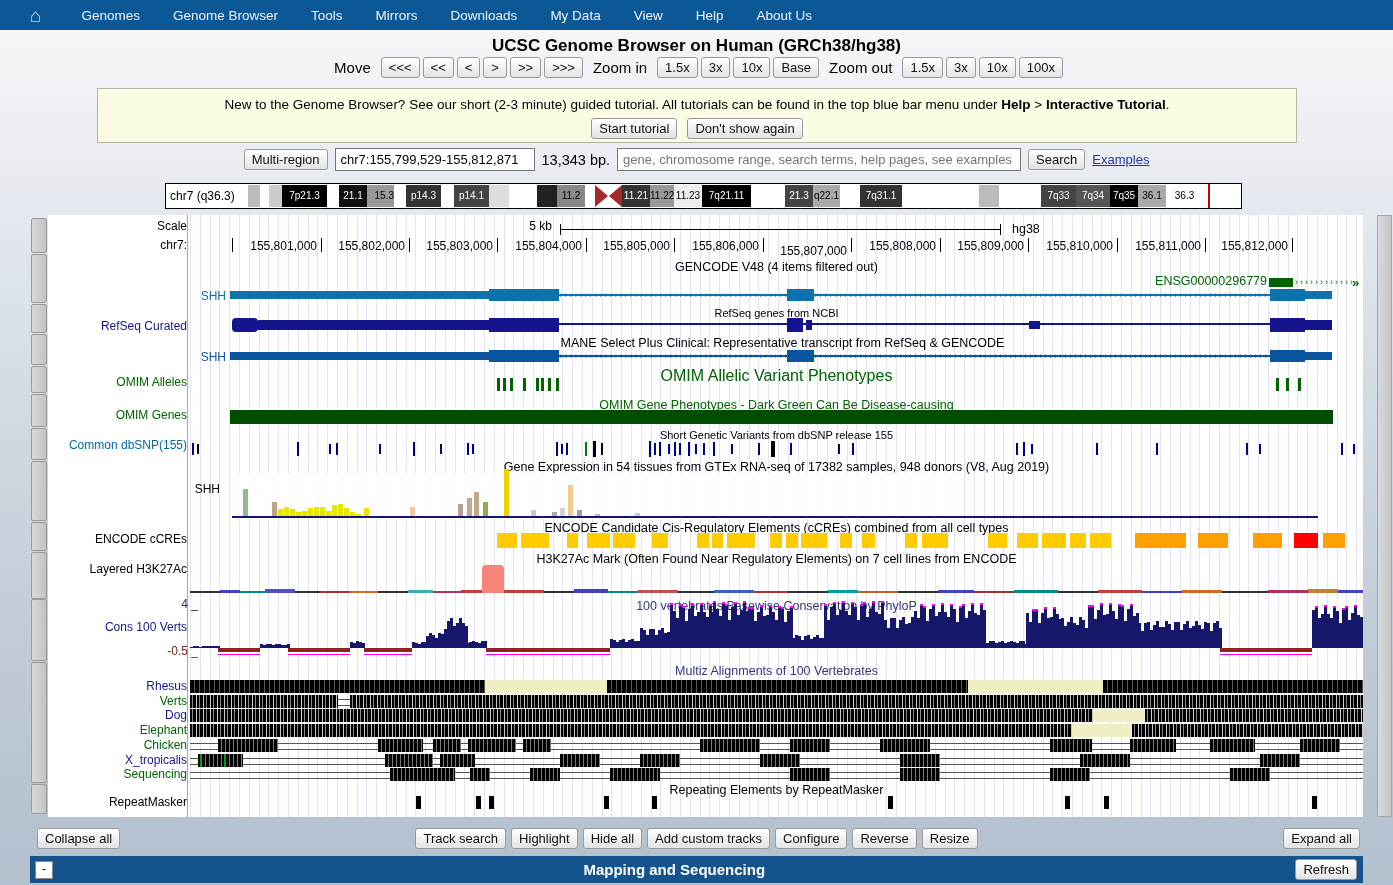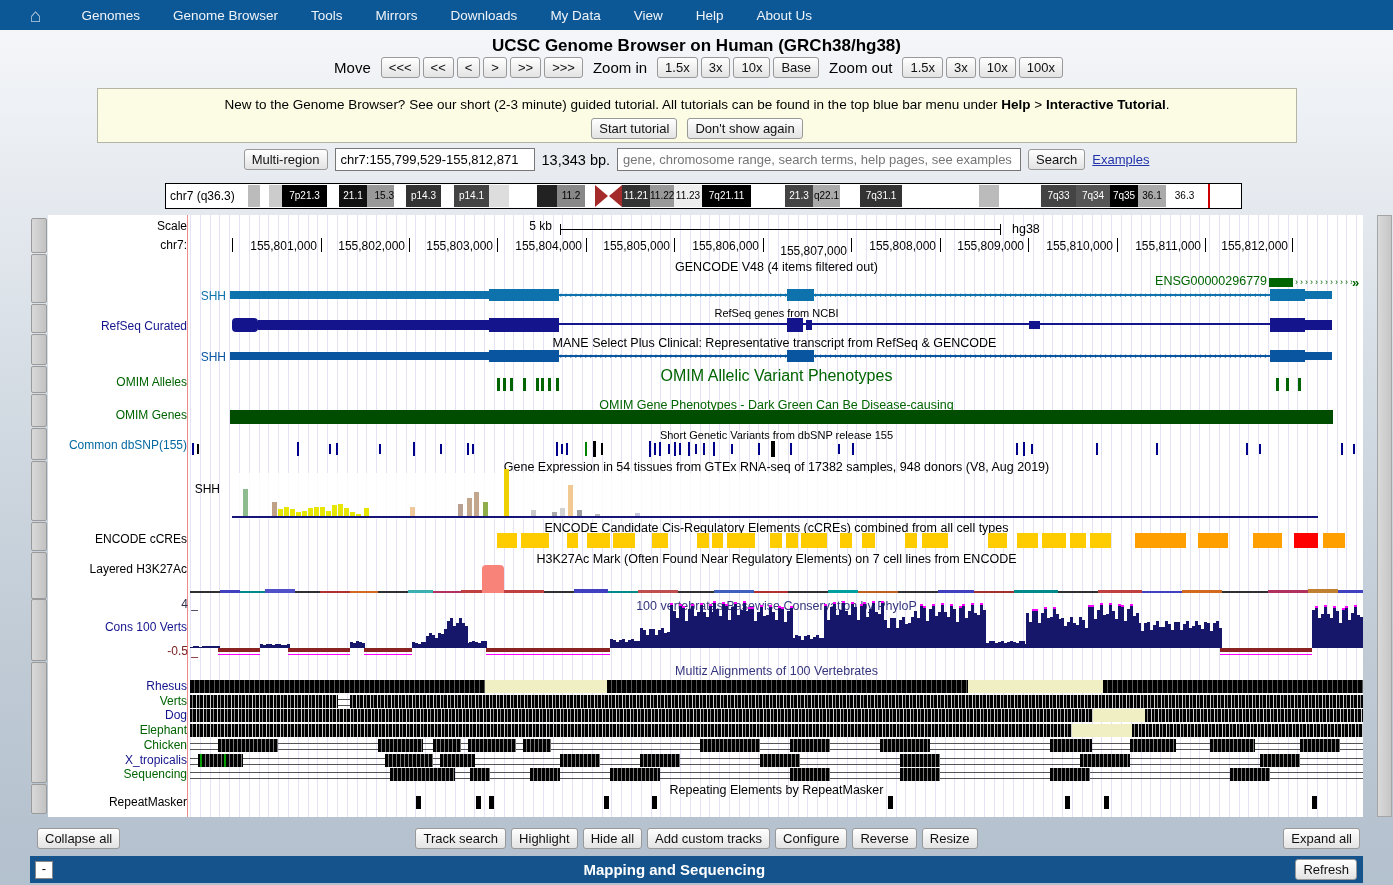--- a/index.html
+++ b/index.html
@@ -200,21 +200,21 @@
     <div style="position: absolute; left: 980px; top: 23px; width: 1px; height: 14px; background: rgb(0, 0, 0);"></div>
     <div style="position: absolute; left: 894px; top: 24px; width: 82px; text-align: right; font-size: 12px;">155,809,000</div>
     <div style="position: absolute; left: 1069px; top: 23px; width: 1px; height: 14px; background: rgb(0, 0, 0);"></div>
     <div style="position: absolute; left: 983px; top: 24px; width: 82px; text-align: right; font-size: 12px;">155,810,000</div>
     <div style="position: absolute; left: 1157px; top: 23px; width: 1px; height: 14px; background: rgb(0, 0, 0);"></div>
     <div style="position: absolute; left: 1071px; top: 24px; width: 82px; text-align: right; font-size: 12px;">155,811,000</div>
     <div style="position: absolute; left: 1244px; top: 23px; width: 1px; height: 14px; background: rgb(0, 0, 0);"></div>
     <div style="position: absolute; left: 1158px; top: 24px; width: 82px; text-align: right; font-size: 12px;">155,812,000</div>
     <div class="t-title" style="top: 45px; color: rgb(0, 0, 0); font-size: 12.5px; left: 142px;">GENCODE V48 (4 items filtered out)</div>
     <div class="t-title" style="top: 92px; color: rgb(0, 0, 0); font-size: 11px; left: 142px;">RefSeq genes from NCBI</div>
-    <div class="t-title" style="top: 121px; color: rgb(0, 0, 0); font-size: 12.5px; left: 140px;">MANE Select Plus Clinical: Representative transcript from RefSeq &amp; GENCODE</div>
+    <div class="t-title" style="top: 121px; color: rgb(0, 0, 0); font-size: 12.5px; left: 148px;">MANE Select Plus Clinical: Representative transcript from RefSeq &amp; GENCODE</div>
     <div class="t-title" style="top: 152px; color: rgb(0, 100, 0); font-size: 16px; left: 142px;">OMIM Allelic Variant Phenotypes</div>
     <div class="t-title" style="top: 183px; color: rgb(0, 100, 0); font-size: 12.5px; left: 142px;">OMIM Gene Phenotypes - Dark Green Can Be Disease-causing</div>
     <div class="t-title" style="top: 214px; color: rgb(0, 0, 0); font-size: 11px; left: 142px;">Short Genetic Variants from dbSNP release 155</div>
     <div class="t-title" style="top: 245px; color: rgb(0, 0, 0); font-size: 12.5px; left: 142px;">Gene Expression in 54 tissues from GTEx RNA-seq of 17382 samples, 948 donors (V8, Aug 2019)</div>
     <div class="t-title" style="top: 306px; color: rgb(0, 0, 0); font-size: 12.5px; left: 142px;">ENCODE Candidate Cis-Regulatory Elements (cCREs) combined from all cell types</div>
     <div class="t-title" style="top: 337px; color: rgb(0, 0, 0); font-size: 12.5px; left: 142px;">H3K27Ac Mark (Often Found Near Regulatory Elements) on 7 cell lines from ENCODE</div>
     <div class="t-title" style="top: 384px; color: rgb(52, 52, 124); font-size: 12.5px; left: 142px;">100 vertebrates Basewise Conservation by PhyloP</div>
     <div class="t-title" style="top: 449px; color: rgb(52, 52, 124); font-size: 12.5px; left: 142px;">Multiz Alignments of 100 Vertebrates</div>
     <div class="t-title" style="top: 568px; color: rgb(0, 0, 0); font-size: 12.5px; left: 142px;">Repeating Elements by RepeatMasker</div>
     <div class="t-label" style="left: 0px; top: 104px; width: 139px; color: rgb(20, 20, 140);">RefSeq Curated</div>

